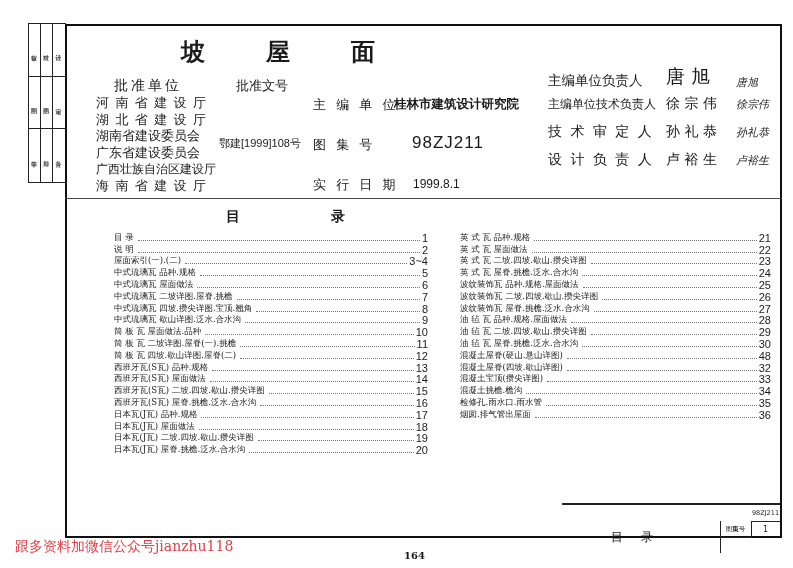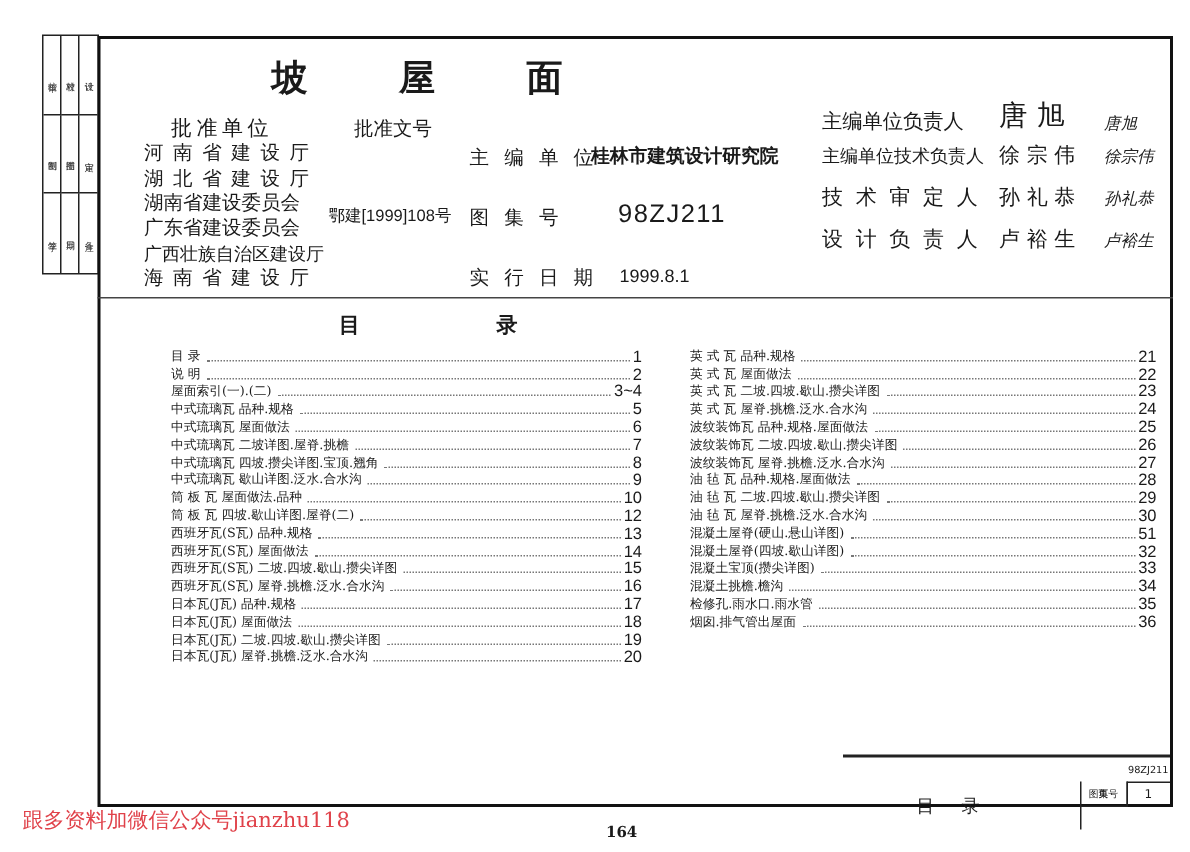--- a/index.html
+++ b/index.html
@@ -157,20 +157,25 @@
       <span class="toc-label">中式琉璃瓦   歇山详图.泛水.合水沟</span>
       <span class="toc-dots"></span>
       <span class="toc-page">9</span>
     </div>
   <div class="toc-row">
       <span class="toc-label">筒 板 瓦    屋面做法.品种</span>
       <span class="toc-dots"></span>
       <span class="toc-page">10</span>
     </div>
   <div class="toc-row">
+      <span class="toc-label">筒 板 瓦    二坡详图.屋脊(一).挑檐</span>
+      <span class="toc-dots"></span>
+      <span class="toc-page">11</span>
+    </div>
+  <div class="toc-row">
       <span class="toc-label">筒 板 瓦    四坡.歇山详图.屋脊(二)</span>
       <span class="toc-dots"></span>
       <span class="toc-page">12</span>
     </div>
   <div class="toc-row">
       <span class="toc-label">西班牙瓦(S瓦) 品种.规格</span>
       <span class="toc-dots"></span>
       <span class="toc-page">13</span>
     </div>
   <div class="toc-row">
@@ -257,21 +262,21 @@
       <span class="toc-page">29</span>
     </div>
   <div class="toc-row">
       <span class="toc-label">油 毡 瓦   屋脊.挑檐.泛水.合水沟</span>
       <span class="toc-dots"></span>
       <span class="toc-page">30</span>
     </div>
   <div class="toc-row">
       <span class="toc-label">混凝土屋脊(硬山.悬山详图)</span>
       <span class="toc-dots"></span>
-      <span class="toc-page">51</span>
+      <span class="toc-page">48</span>
     </div>
   <div class="toc-row">
       <span class="toc-label">混凝土屋脊(四坡.歇山详图)</span>
       <span class="toc-dots"></span>
       <span class="toc-page">32</span>
     </div>
   <div class="toc-row">
       <span class="toc-label">混凝土宝顶(攒尖详图)</span>
       <span class="toc-dots"></span>
       <span class="toc-page">33</span>

